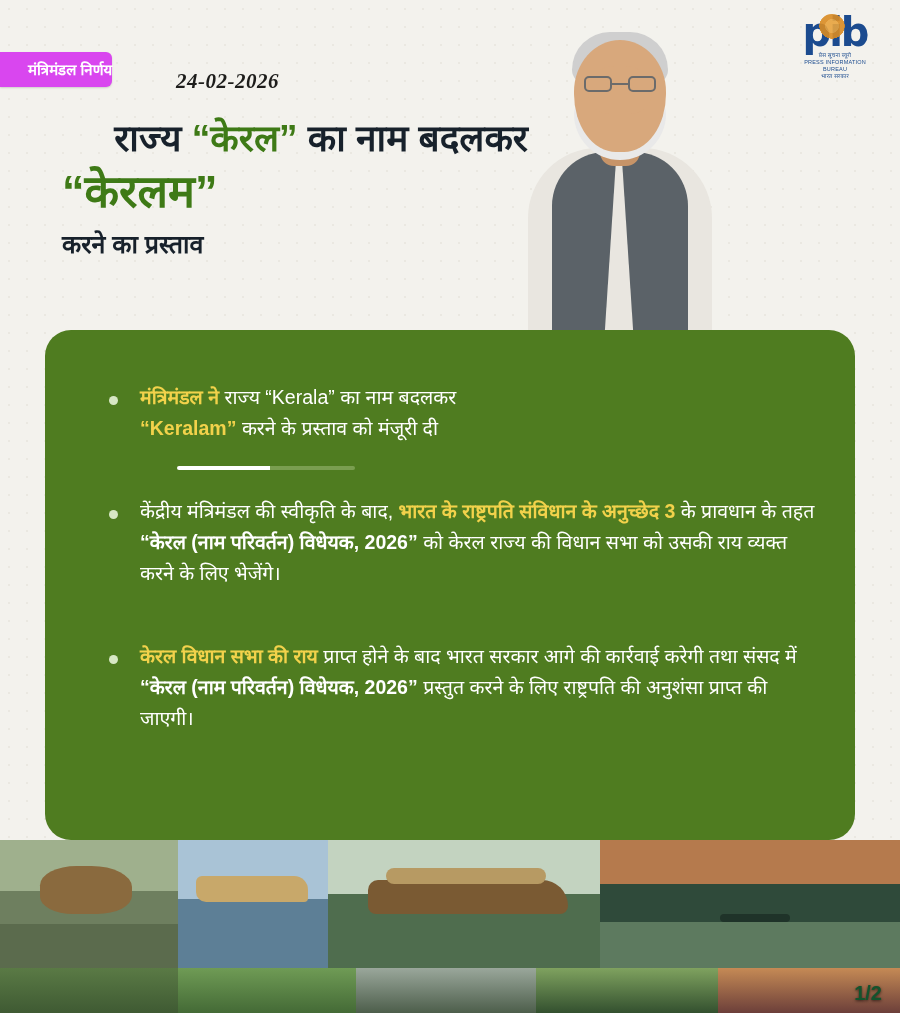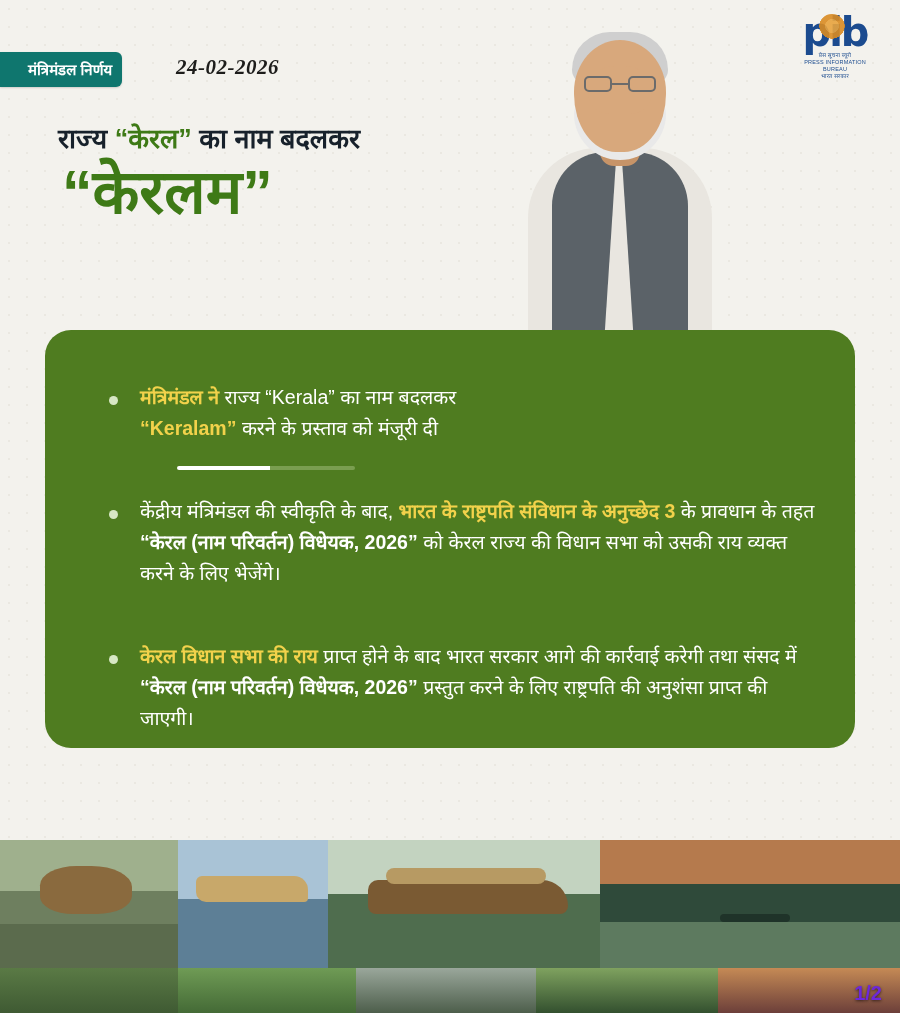--- a/index.html
+++ b/index.html
@@ -45,46 +45,47 @@
     position:absolute; left: 26px; top: 2px;
     width: 28px; height: 30px;
     background: radial-gradient(circle at 50% 40%, #e8a33d 0 30%, #d98b22 31% 55%, transparent 56%);
     opacity:.9;
     border-radius: 50%;
   }
 
   
   .ribbon {
     position: absolute; left: 0; top: 52px;
-    background: #0f766e;
+    background: #d946ef;
     color: #ffffff;
     font-size: 15px; font-weight: 700;
-    padding: 7px 10px 8px 28px;
+    padding: 7px 0 8px 28px;
     border-radius: 0 6px 6px 0;
     box-shadow: 0 1px 2px rgba(0,0,0,.15);
   }
   .date {
-    position: absolute; left: 176px; top: 55px;
+    position: absolute; left: 176px; top: 69px;
     font-family: "Liberation Serif", serif;
     font-style: italic;
     font-weight: 700;
     font-size: 21px;
     color: #1d1d1b;
     letter-spacing: .5px;
   }
 
   
   .headline { position:absolute; left: 58px; top: 122px; width: 470px; }
   .hl1 {
-    font-size: 27px; font-weight: 700; color: #17212b;
+    font-size: 37px; font-weight: 700; color: #17212b;
     line-height: 34px;
+    text-align: right;
   }
   .hl1 .hi { color: #3e7a16; }
   .hl2 {
-    font-size: 61px; font-weight: 700; color: #3e7a16;
+    font-size: 45px; font-weight: 700; color: #3e7a16;
     line-height: 60px; margin-top: 6px; margin-left: 4px;
   }
   .hl3 {
     font-size: 25px; font-weight: 700; color: #17212b;
     line-height: 32px; margin-top: 6px; margin-left: 4px;
   }
 
   
   .pm {
     position: absolute; right: 182px; top: 22px;
@@ -144,21 +145,21 @@
     clip-path: polygon(40% 0, 60% 0, 100% 100%, 0 100%);
   }
   .pm .neck {
     position:absolute; left: 78px; top: 116px; width: 40px; height: 28px;
     background:#c79468; border-radius: 0 0 14px 14px;
   }
 
   
   .card {
     position: absolute; left: 45px; top: 330px;
-    width: 810px; height: 418px;
+    width: 810px; height: 510px;
     background: #4f7c20;
     border-radius: 26px;
   }
   .bullets { padding: 48px 40px 0 56px; }
   .bullet { display: flex; margin-bottom: 6px; }
   .dot {
     flex: 0 0 auto;
     width: 9px; height: 9px; border-radius: 50%;
     background: #d7e7c4;
     margin: 14px 22px 0 8px;
@@ -221,21 +222,21 @@
   }
 
   .b-women { flex: 0 0 178px; background: linear-gradient(#5a7a45, #3f5a33); }
   .b-green { flex: 0 0 178px; background: linear-gradient(#6f9b55, #446a36); }
   .b-road  { flex: 0 0 180px; background: linear-gradient(#9aa79b, #4d5e4b); }
   .b-hill  { flex: 0 0 182px; background: linear-gradient(#7fa25f, #33502f); }
   .b-sun   { flex: 0 0 182px; background: linear-gradient(#c58a55, #6c3f3a); }
 
   .pageno {
     position: absolute; right: 18px; bottom: 8px;
-    color: #6d28d9; font-size: 20px; font-weight: 700;
+    color: #14532d; font-size: 20px; font-weight: 700;
     text-shadow: 0 1px 3px rgba(0,0,0,.6);
   }
 </style>
 </head>
 <body>
 
 <div class="page">
 
   <div class="pib-logo">
     <div class="emblem"></div>
@@ -262,20 +263,21 @@
     <div class="glasses">
         <i class="l"></i>
         <i class="r"></i>
         <b></b>
       </div>
   </div>
 
   <div class="headline">
     <div class="hl1"><span>राज्य </span><span class="hi">“केरल”</span><span> का नाम बदलकर</span></div>
     <div class="hl2">“केरलम”</div>
+    <div class="hl3">करने का प्रस्ताव</div>
   </div>
 
   <div class="card">
     <div class="bullets">
 
       <div class="bullet b1">
         <div class="dot"></div>
         <div class="btext">
           <span class="y">मंत्रिमंडल ने </span><span>राज्य “Kerala” का नाम बदलकर </span><br>
           <span class="y">“Keralam”</span><span> करने के प्रस्ताव को मंजूरी दी</span>

